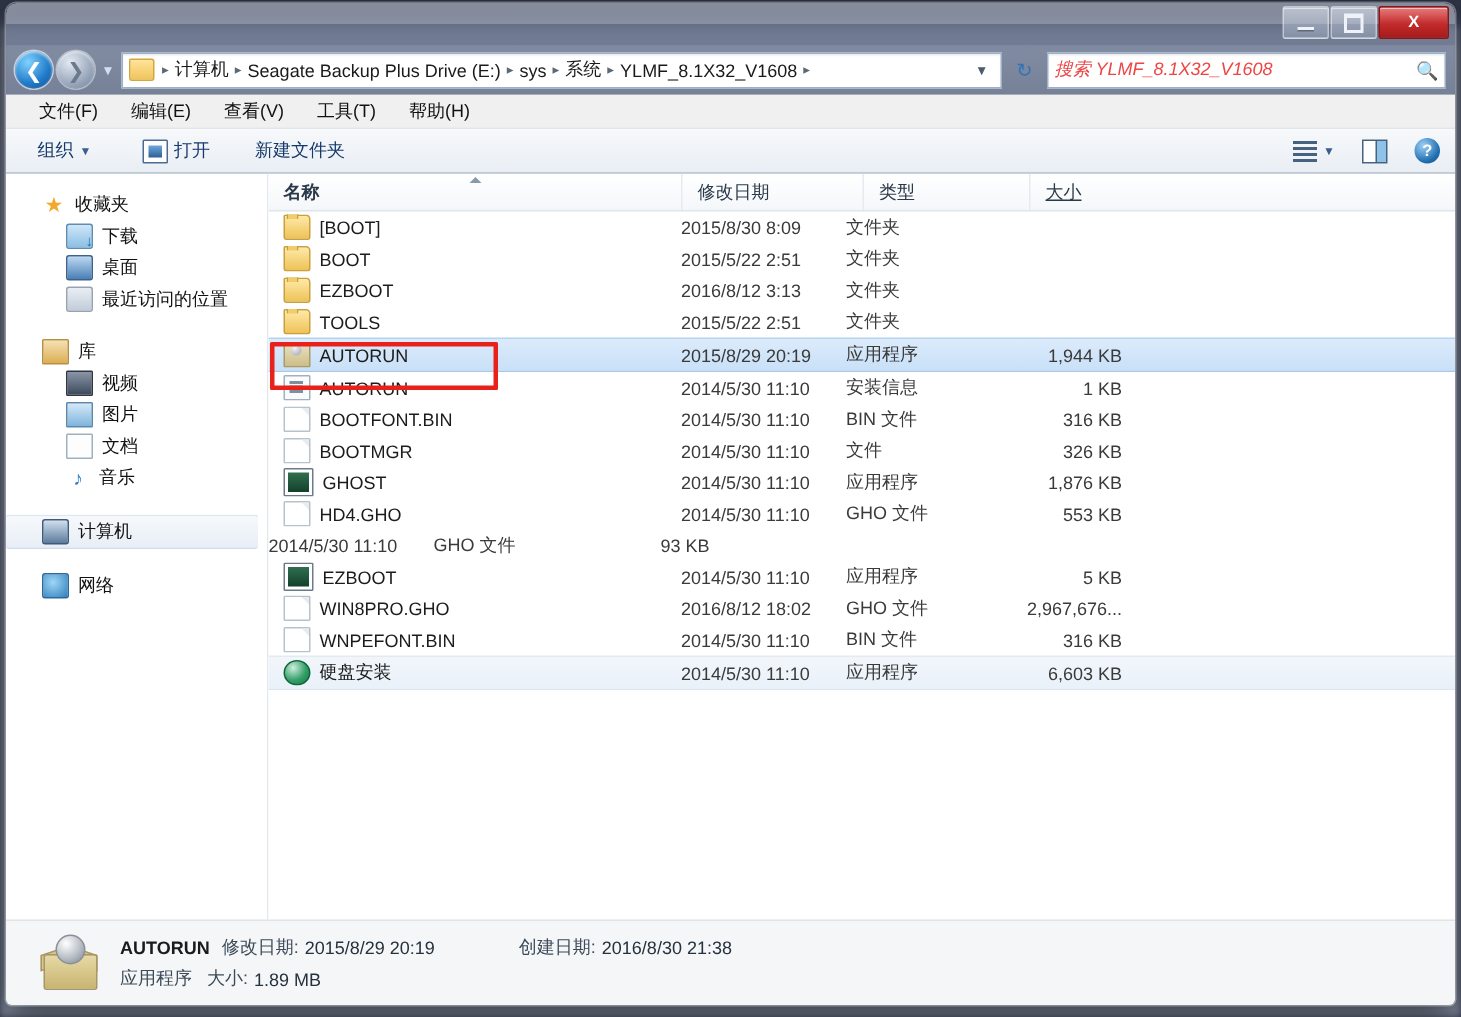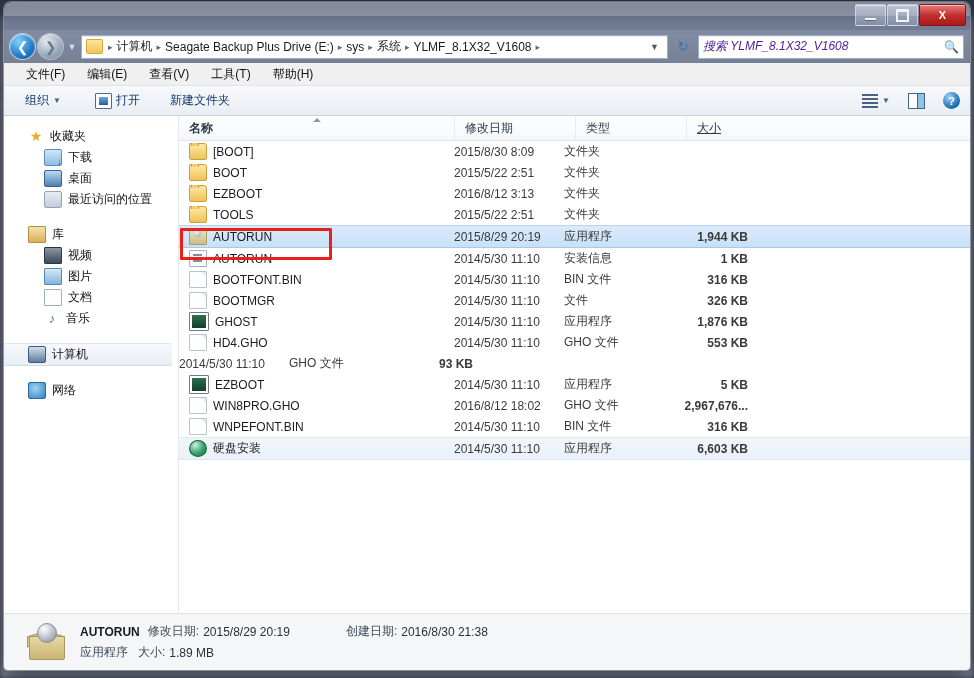--- a/index.html
+++ b/index.html
@@ -100,21 +100,21 @@
   .crumbcaret{color:#4b5b6b;font-size:9px;padding:0 6px;}
   #refreshbtn{
     width:24px;height:24px;display:flex;align-items:center;justify-content:center;
     color:#2f74b5;font-size:13px;
   }
   #searchbox{
     width:256px;height:22px;background:#fff;border:1px solid #9cb0c8;
     display:flex;align-items:center;padding:0 4px;
     box-shadow:inset 0 1px 1px rgba(0,0,0,.08);
   }
-  #searchbox .ph{flex:1;color:#4c1d95;font-style:italic;font-size:12px;white-space:nowrap;overflow:hidden;}
+  #searchbox .ph{flex:1;color:#ef4444;font-style:italic;font-size:12px;white-space:nowrap;overflow:hidden;}
   #searchbox .mag{color:#2d6fae;font-size:12px;}
 
   
   #menubar{
     height:22px;background:#f0f0f0;border-bottom:1px solid #e2e6ea;
     display:flex;align-items:center;padding-left:16px;gap:10px;
   }
   .menuitem{font-size:12px;color:#111;padding:2px 6px;}
 
   
@@ -202,21 +202,21 @@
     border-top:1px solid #b6d4ef;border-bottom:1px solid #a8c9e8;
   }
   .row.light{
     background:linear-gradient(180deg,#f2f6fb,#e9f1f9);
     border-top:1px solid #e2ebf4;border-bottom:1px solid #dbe6f2;
   }
   .cell{display:flex;align-items:center;overflow:hidden;white-space:nowrap;}
   .c-name{padding-left:10px;gap:6px;}
   .c-date{color:#3a3a3a;}
   .c-type{color:#3a3a3a;}
-  .c-size{color:#3a3a3a;justify-content:flex-end;padding-right:12px;font-weight:bold;}
+  .c-size{color:#3a3a3a;justify-content:flex-end;padding-right:12px;}
   .fi{width:16px;height:15px;flex:none;position:relative;}
   .fi.folder{background:linear-gradient(180deg,#ffe9a8,#eec258);border:1px solid #c8a03c;border-radius:1px 3px 2px 2px;}
   .fi.folder:before{content:"";position:absolute;left:1px;top:-2px;width:6px;height:3px;background:#f2cb6a;border:1px solid #c8a03c;border-bottom:none;border-radius:1px 1px 0 0;}
   .fi.exe{
     background:linear-gradient(180deg,#e9e2c4,#cdbd87);border:1px solid #a99a6a;border-radius:1px;
   }
   .fi.exe:after{content:"";position:absolute;left:4px;top:1px;width:7px;height:7px;border-radius:50%;background:radial-gradient(circle at 35% 30%,#f2f4f7,#98a2ae);}
   .fi.inf{background:#fbfbfb;border:1px solid #9fb0c0;border-radius:1px;}
   .fi.inf:after{content:"";position:absolute;left:3px;top:3px;width:9px;height:2px;background:#7e8f9f;box-shadow:0 3px 0 #7e8f9f,0 6px 0 #7e8f9f;}
   .fi.file{background:#fff;border:1px solid #b8c2cc;border-radius:1px;}

